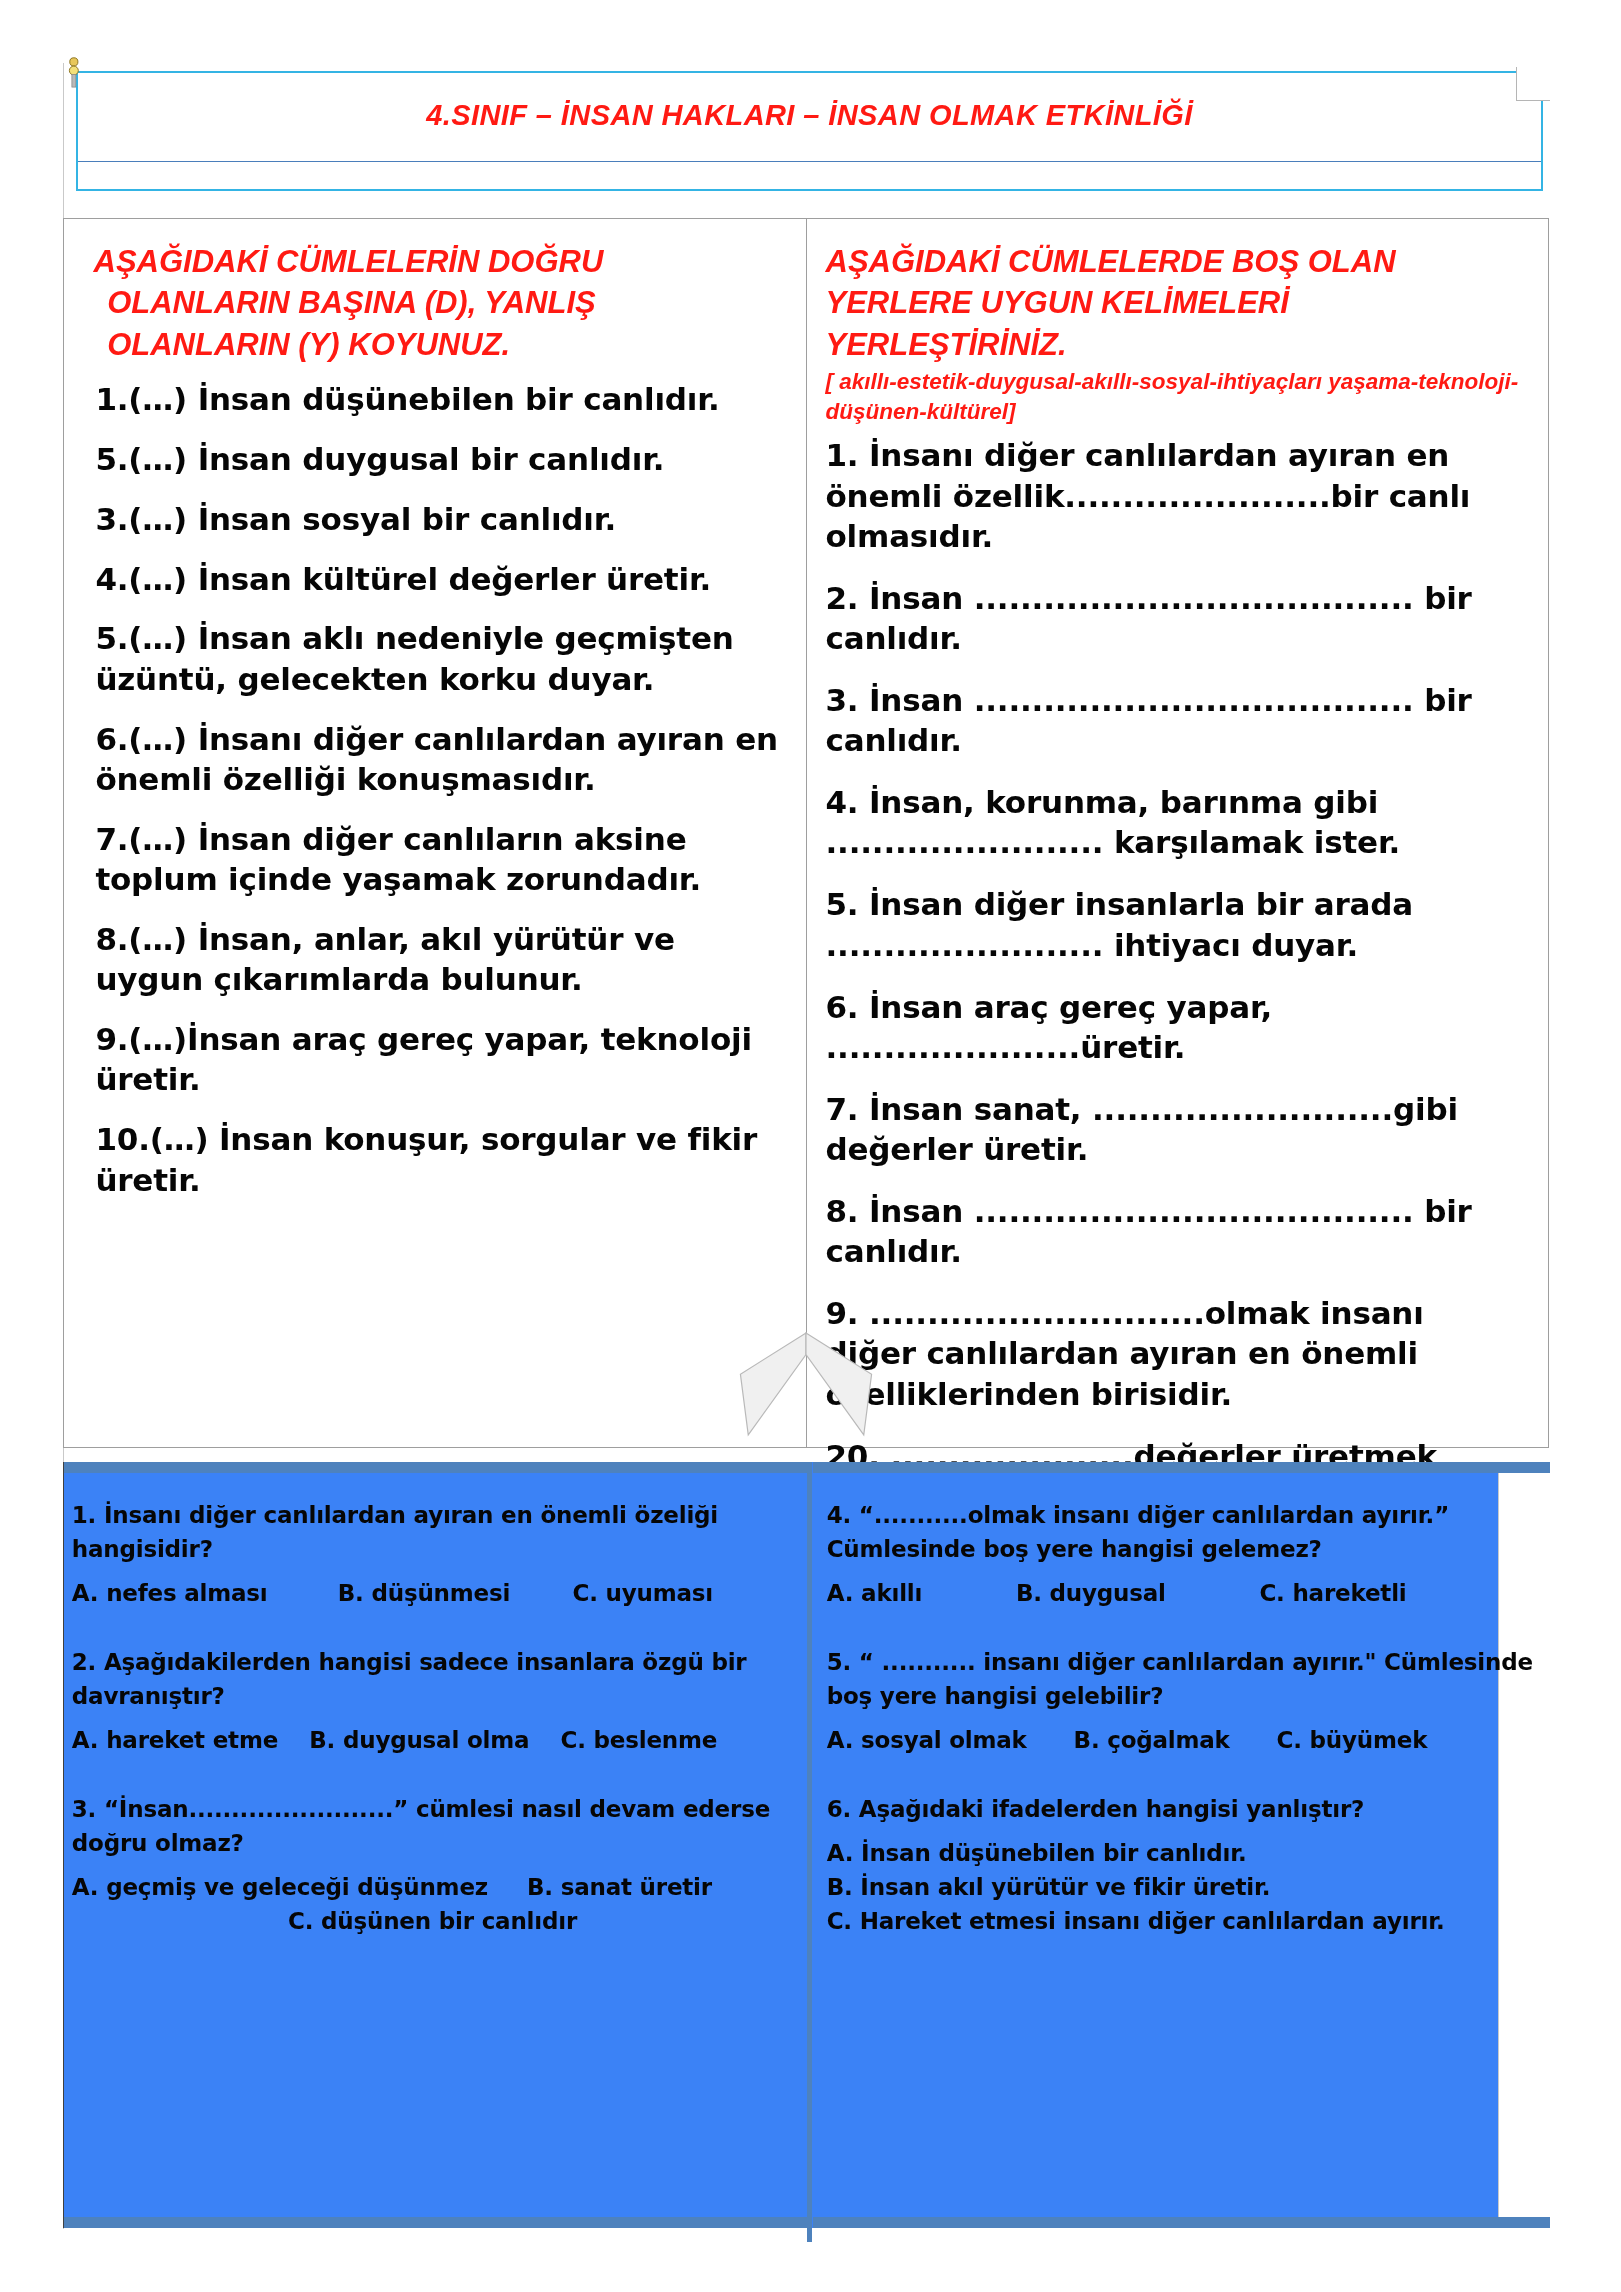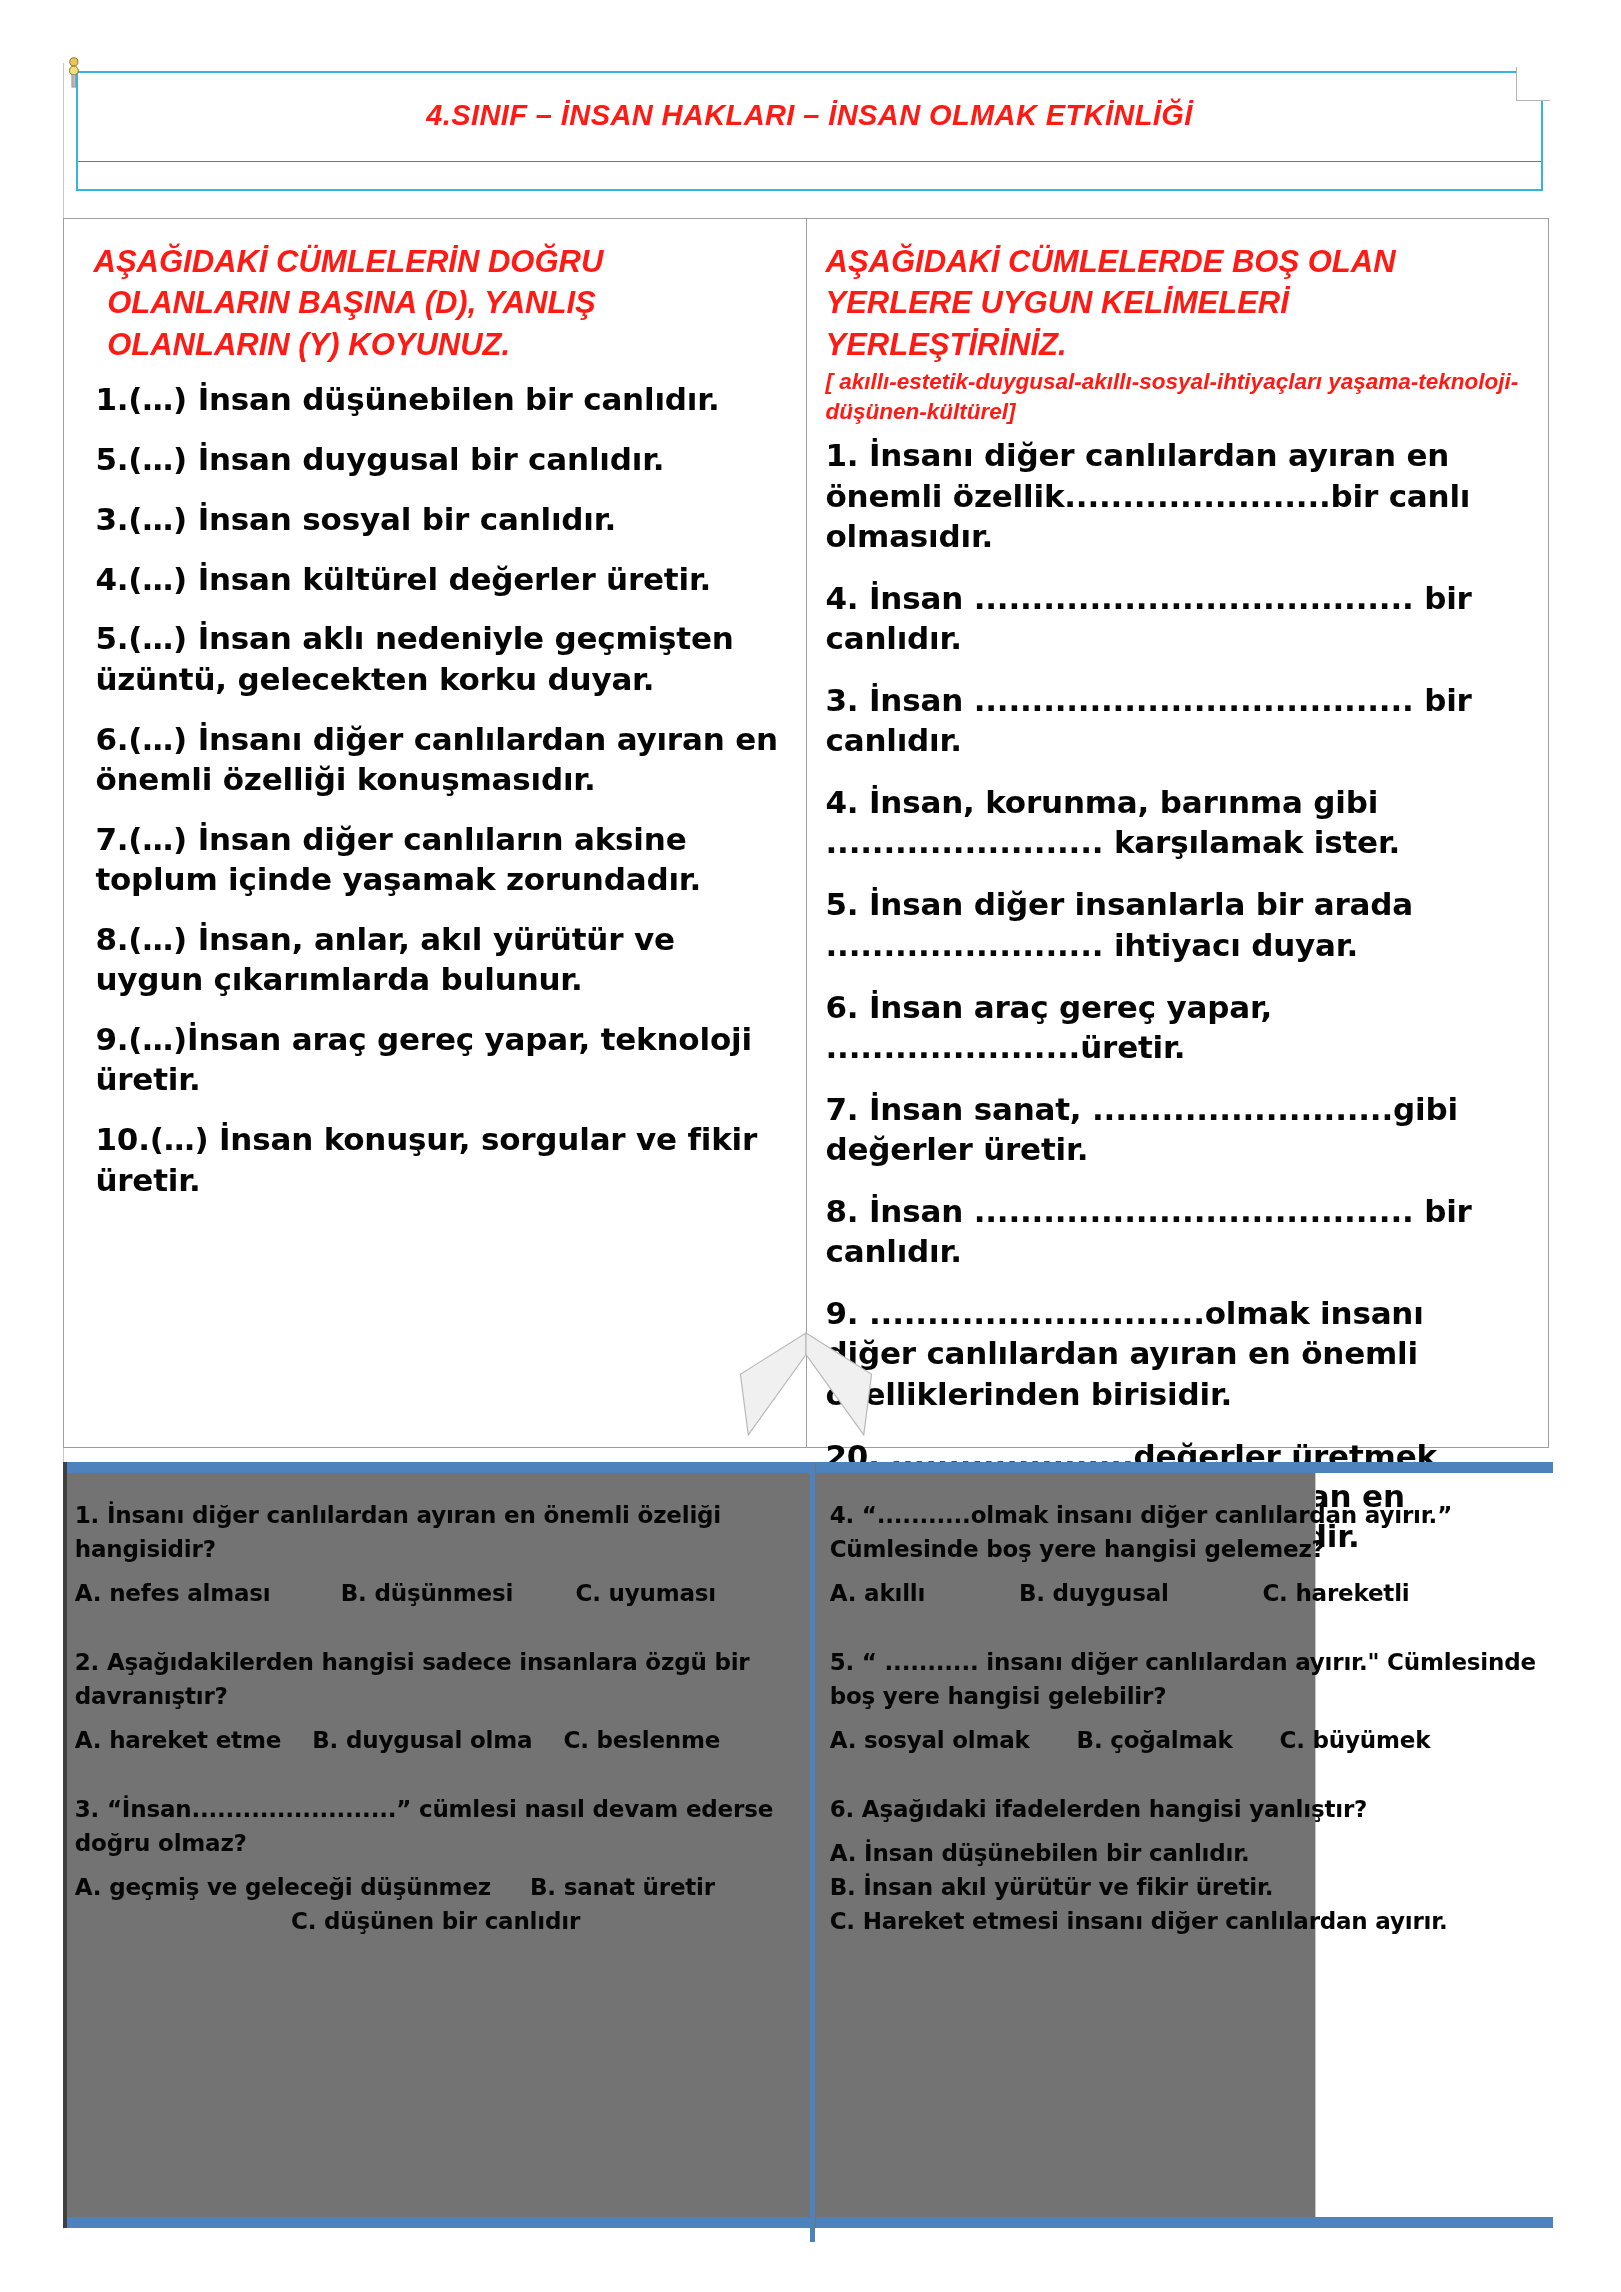--- a/index.html
+++ b/index.html
@@ -164,26 +164,26 @@
     transform: translateX(-50%);
     width: 186px;
     height: 108px;
   }
 
   
   .bot-table {
     position: absolute;
     left: 63px;
     top: 1462px;
-    width: 1253px;
+    width: 1436px;
     height: 766px;
     box-sizing: border-box;
-    border-left: 4px solid #404040;
+    border-left: 1px solid #404040;
     border-right: 1px solid #c9c9c9;
-    background: #737373;
+    background: #3b82f6;
   }
   .bcol {
     position: absolute;
     top: 0;
     bottom: 0;
     box-sizing: border-box;
   }
   .bcol-left  { left: 0;     width: 743px; }
   .bcol-right { left: 749px; width: 737px; }
 
@@ -272,21 +272,21 @@
         <div class="q">9.(…)İnsan araç gereç yapar, teknoloji üretir.</div>
         <div class="q">10.(…) İnsan konuşur, sorgular ve fikir üretir.</div>
       </div>
     </div>
 
     <div class="col col-right">
       <div class="instr">AŞAĞIDAKİ CÜMLELERDE BOŞ OLAN YERLERE UYGUN KELİMELERİ YERLEŞTİRİNİZ.</div>
       <div class="wordbank">[ akıllı-estetik-duygusal-akıllı-sosyal-ihtiyaçları yaşama-teknoloji-düşünen-kültürel]</div>
       <div class="qlist" style="margin-top:7.8px">
         <div class="q">1. İnsanı diğer canlılardan ayıran en önemli özellik.......................bir canlı olmasıdır.</div>
-        <div class="q">4. İnsan ...................................... bir canlıdır.</div>
+        <div class="q">2. İnsan ...................................... bir canlıdır.</div>
         <div class="q">3. İnsan ...................................... bir canlıdır.</div>
         <div class="q">4. İnsan, korunma, barınma gibi ........................ karşılamak ister.</div>
         <div class="q">5. İnsan diğer insanlarla bir arada ........................ ihtiyacı duyar.</div>
         <div class="q">6. İnsan araç gereç yapar, ......................üretir.</div>
         <div class="q">7. İnsan sanat, ..........................gibi değerler üretir.</div>
         <div class="q">8. İnsan ...................................... bir canlıdır.</div>
         <div class="q">9. .............................olmak insanı diğer canlılardan ayıran en önemli özelliklerinden birisidir.</div>
         <div class="q">20. .....................değerler üretmek insanı diğer canlılardan ayıran en önemli özelliklerinden birisidir.</div>
       </div>
     </div>

